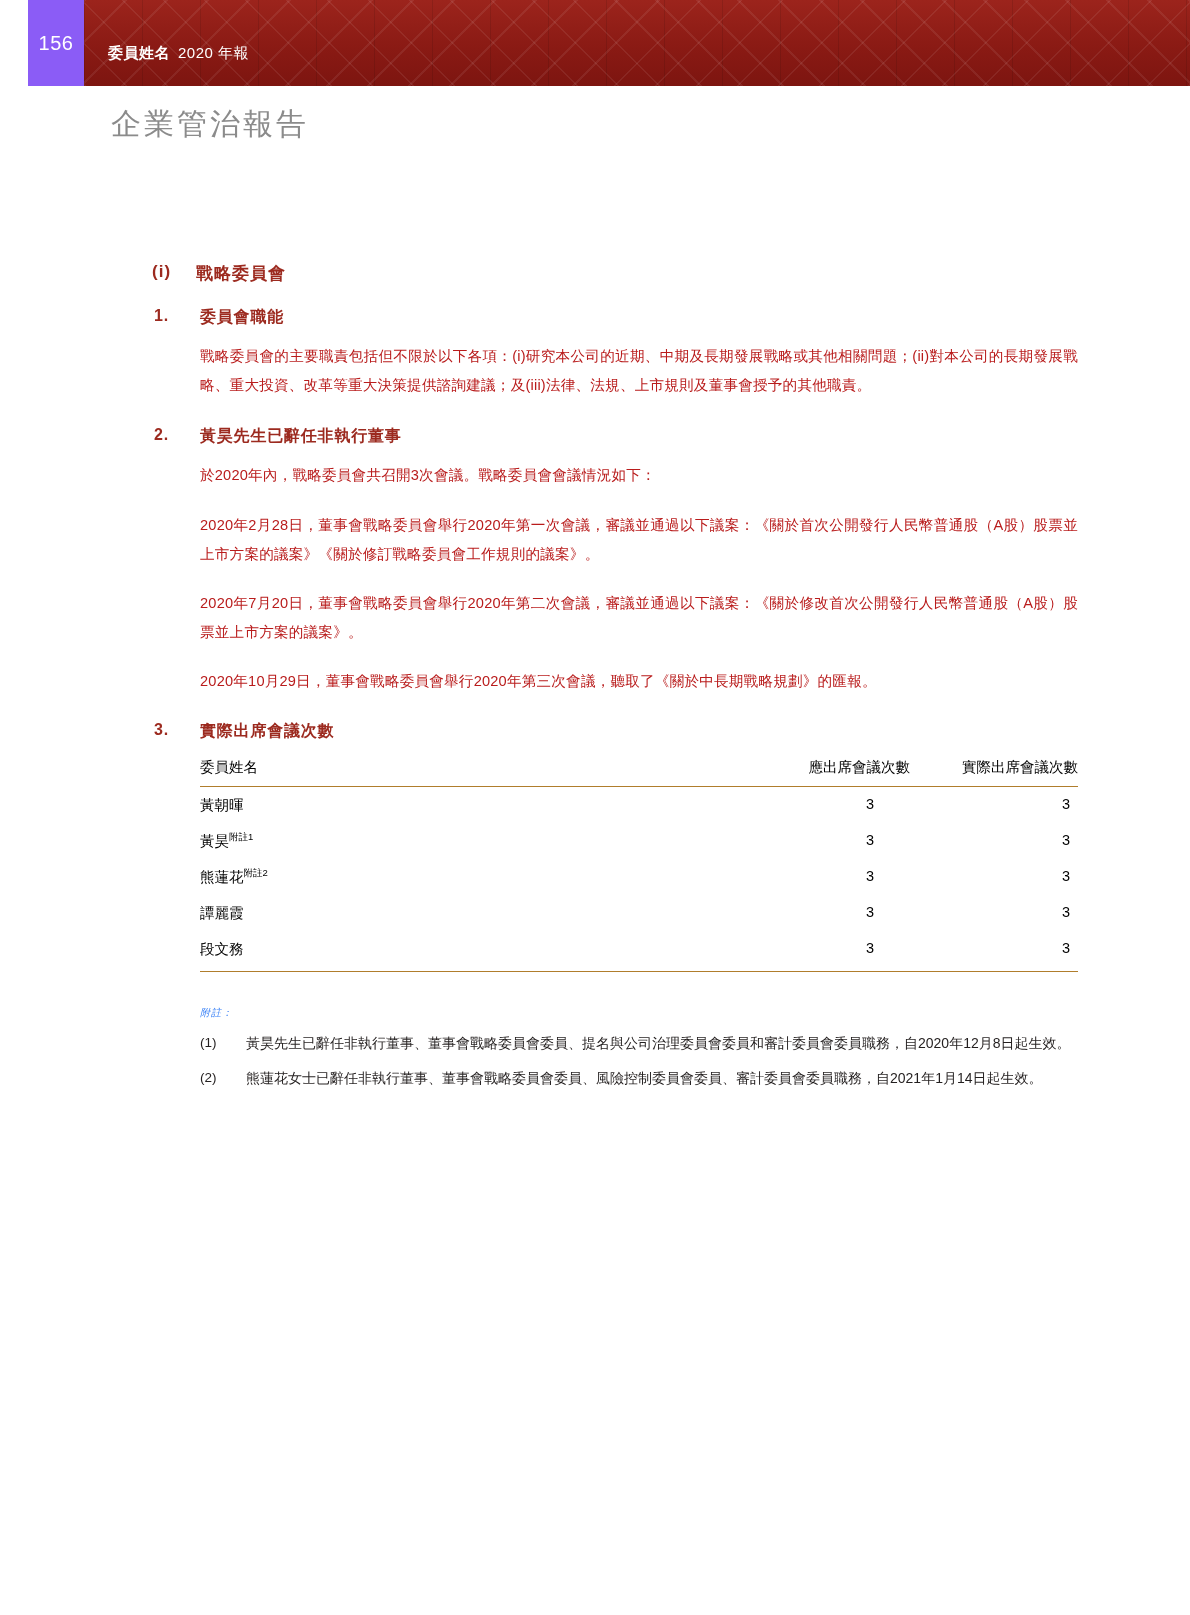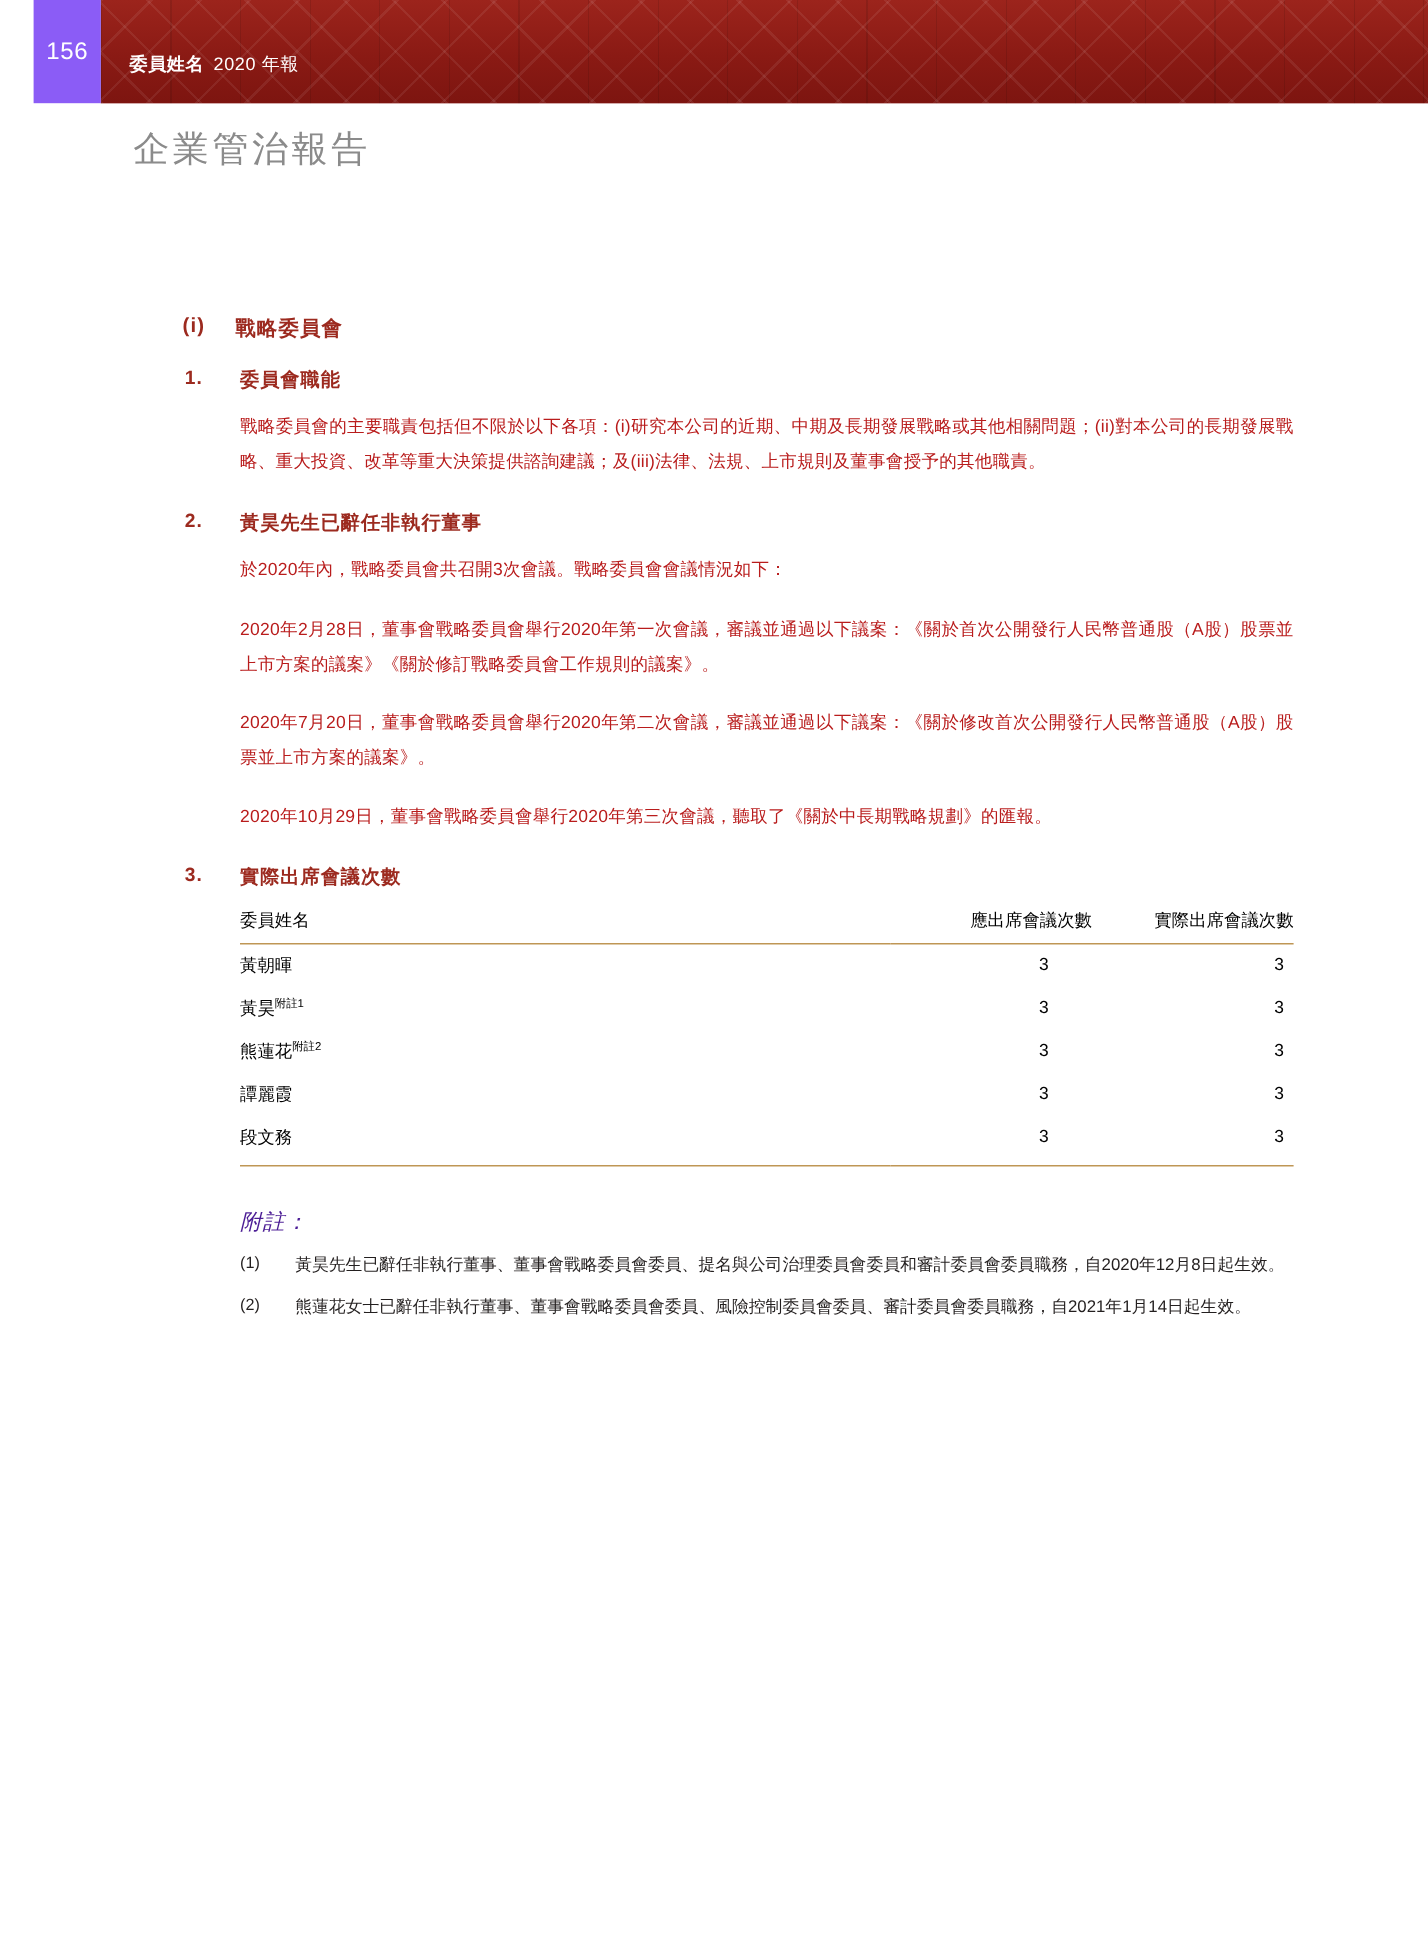--- a/index.html
+++ b/index.html
@@ -167,23 +167,23 @@
     font-size: 9.5px;
     vertical-align: super;
     letter-spacing: 0;
   }
 
   
   .notes {
     margin-top: 34px;
   }
   .notes-title {
-    font-size: 18px;
+    font-size: 10px;
     font-style: italic;
-    color: #4c1d95;
+    color: #3b82f6;
     margin-bottom: 10px;
     letter-spacing: 1px;
   }
   .note-row {
     position: relative;
     padding-left: 46px;
     margin-bottom: 8px;
     font-size: 14px;
     line-height: 1.95;
     color: #231f1f;

